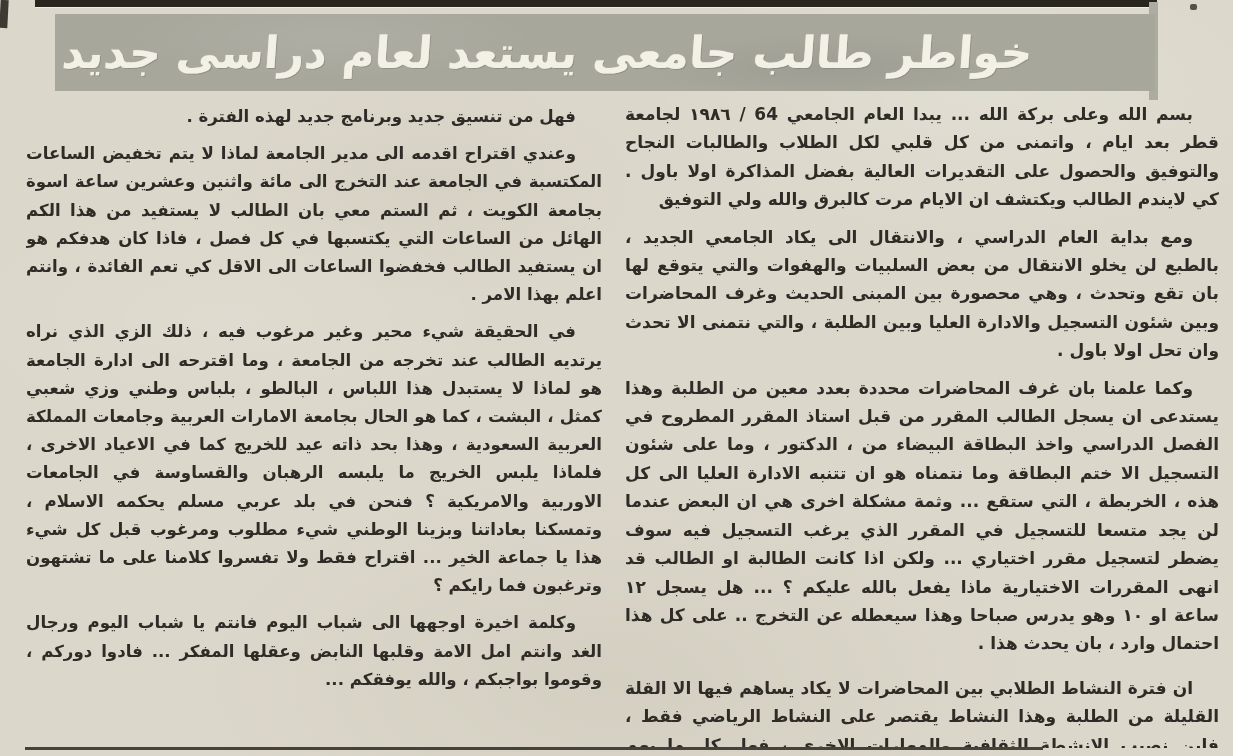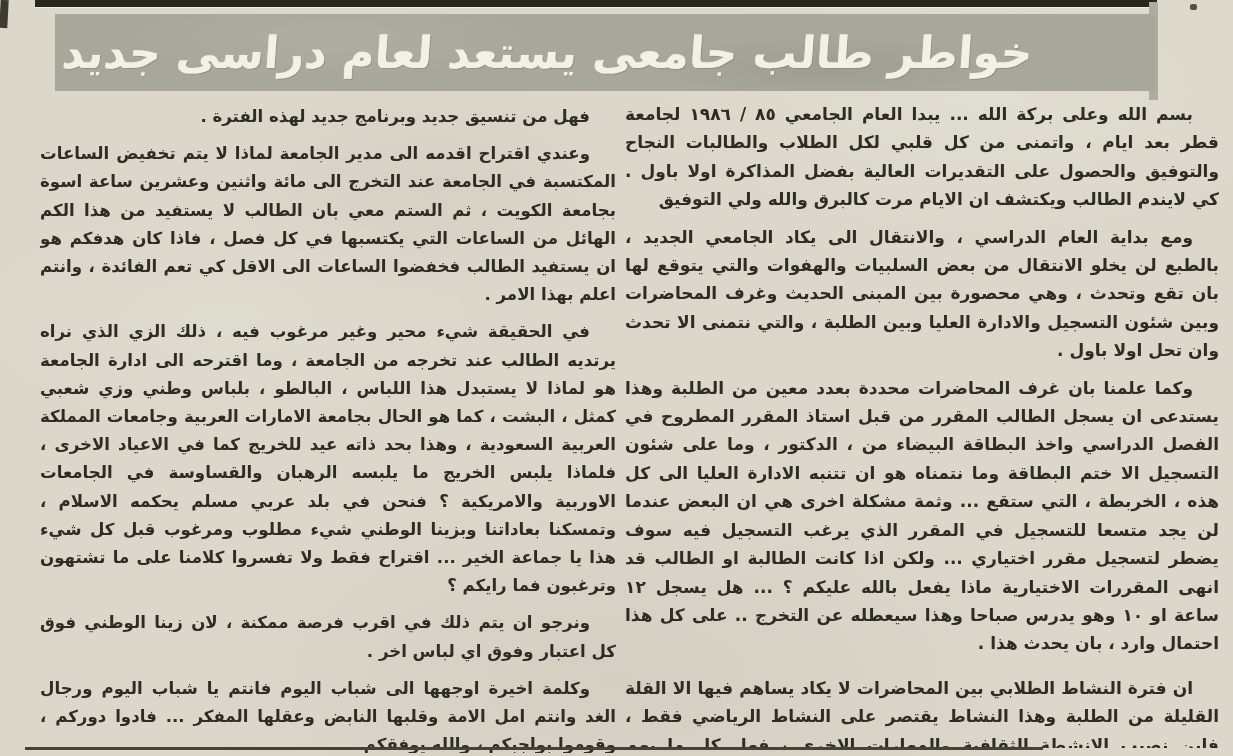--- a/index.html
+++ b/index.html
@@ -81,21 +81,21 @@
     text-indent: 26px;
   }
   .col-right {
     left: 625px; top: 100px;
     width: 594px; height: 648px;
     font-size: 17px;
     line-height: 28.4px;
   }
   .col-right p.spaced-before { margin-top: 16px; }
   .col-left {
-    left: 40px; top: 103px;
+    left: 26px; top: 103px;
     width: 576px; height: 650px;
     font-size: 16.6px;
     line-height: 28.2px;
   }
   .bottom-rule {
     position: absolute;
     left: 25px; top: 747px;
     width: 1018px; height: 3px;
     background: #45423a;
   }
@@ -106,28 +106,27 @@
 <div class="edge-mark"></div>
 <div class="top-rule"></div>
 <div class="edge-strip-right"></div>
 <div class="speck"></div>
 
 <div class="headline-banner">
   <div class="headline-title">خواطر طالب جامعى يستعد لعام دراسى جديد</div>
 </div>
 
 <div class="col col-right">
-  <p>بسم الله وعلى بركة الله ... يبدا العام الجامعي ٨٥ / ١٩٨٦ لجامعة قطر بعد ايام ، واتمنى من كل قلبي لكل الطلاب والطالبات النجاح والتوفيق والحصول على التقديرات العالية بفضل المذاكرة اولا باول . كي لايندم الطالب ويكتشف ان الايام مرت كالبرق والله ولي التوفيق</p>
+  <p>بسم الله وعلى بركة الله ... يبدا العام الجامعي 64 / ١٩٨٦ لجامعة قطر بعد ايام ، واتمنى من كل قلبي لكل الطلاب والطالبات النجاح والتوفيق والحصول على التقديرات العالية بفضل المذاكرة اولا باول . كي لايندم الطالب ويكتشف ان الايام مرت كالبرق والله ولي التوفيق</p>
   <p>ومع بداية العام الدراسي ، والانتقال الى يكاد الجامعي الجديد ، بالطبع لن يخلو الانتقال من بعض السلبيات والهفوات والتي يتوقع لها بان تقع وتحدث ، وهي محصورة بين المبنى الحديث وغرف المحاضرات وبين شئون التسجيل والادارة العليا وبين الطلبة ، والتي نتمنى الا تحدث وان تحل اولا باول .</p>
   <p>وكما علمنا بان غرف المحاضرات محددة بعدد معين من الطلبة وهذا يستدعى ان يسجل الطالب المقرر من قبل استاذ المقرر المطروح في الفصل الدراسي واخذ البطاقة البيضاء من ، الدكتور ، وما على شئون التسجيل الا ختم البطاقة وما نتمناه هو ان تتنبه الادارة العليا الى كل هذه ، الخربطة ، التي ستقع ... وثمة مشكلة اخرى هي ان البعض عندما لن يجد متسعا للتسجيل في المقرر الذي يرغب التسجيل فيه سوف يضطر لتسجيل مقرر اختياري ... ولكن اذا كانت الطالبة او الطالب قد انهى المقررات الاختيارية ماذا يفعل بالله عليكم ؟ ... هل يسجل ١٢ ساعة او ١٠ وهو يدرس صباحا وهذا سيعطله عن التخرج .. على كل هذا احتمال وارد ، بان يحدث هذا .</p>
   <p class="spaced-before">ان فترة النشاط الطلابي بين المحاضرات لا يكاد يساهم فيها الا القلة القليلة من الطلبة وهذا النشاط يقتصر على النشاط الرياضي فقط ، فاين نصيب الانشطة الثقافية والمهارات الاخرى ، فهل كل ما يهم الشباب هو الرياضة ... ثم ان الفترة بين المحاضرات للنشاط ساعة ليس الا ... وانه لا يجد الفترة الممكنة للخلود الى الراحة .</p>
 </div>
 
 <div class="col col-left">
   <p>فهل من تنسيق جديد وبرنامج جديد لهذه الفترة .</p>
   <p>وعندي اقتراح اقدمه الى مدير الجامعة لماذا لا يتم تخفيض الساعات المكتسبة في الجامعة عند التخرج الى مائة واثنين وعشرين ساعة اسوة بجامعة الكويت ، ثم الستم معي بان الطالب لا يستفيد من هذا الكم الهائل من الساعات التي يكتسبها في كل فصل ، فاذا كان هدفكم هو ان يستفيد الطالب فخفضوا الساعات الى الاقل كي تعم الفائدة ، وانتم اعلم بهذا الامر .</p>
   <p>في الحقيقة شيء محير وغير مرغوب فيه ، ذلك الزي الذي نراه يرتديه الطالب عند تخرجه من الجامعة ، وما اقترحه الى ادارة الجامعة هو لماذا لا يستبدل هذا اللباس ، البالطو ، بلباس وطني وزي شعبي كمثل ، البشت ، كما هو الحال بجامعة الامارات العربية وجامعات المملكة العربية السعودية ، وهذا بحد ذاته عيد للخريج كما في الاعياد الاخرى ، فلماذا يلبس الخريج ما يلبسه الرهبان والقساوسة في الجامعات الاوربية والامريكية ؟ فنحن في بلد عربي مسلم يحكمه الاسلام ، وتمسكنا بعاداتنا وبزينا الوطني شيء مطلوب ومرغوب قبل كل شيء هذا يا جماعة الخير ... اقتراح فقط ولا تفسروا كلامنا على ما تشتهون وترغبون فما رايكم ؟</p>
-  <p>ونرجو ان يتم ذلك في اقرب فرصة ممكنة ، لان زينا الوطني فوق كل اعتبار وفوق اي لباس اخر .</p>
   <p>وكلمة اخيرة اوجهها الى شباب اليوم فانتم يا شباب اليوم ورجال الغد وانتم امل الامة وقلبها النابض وعقلها المفكر ... فادوا دوركم ، وقوموا بواجبكم ، والله يوفقكم ...</p>
 
 </div>
 
 <div class="bottom-rule"></div>
 
 </body></html>

